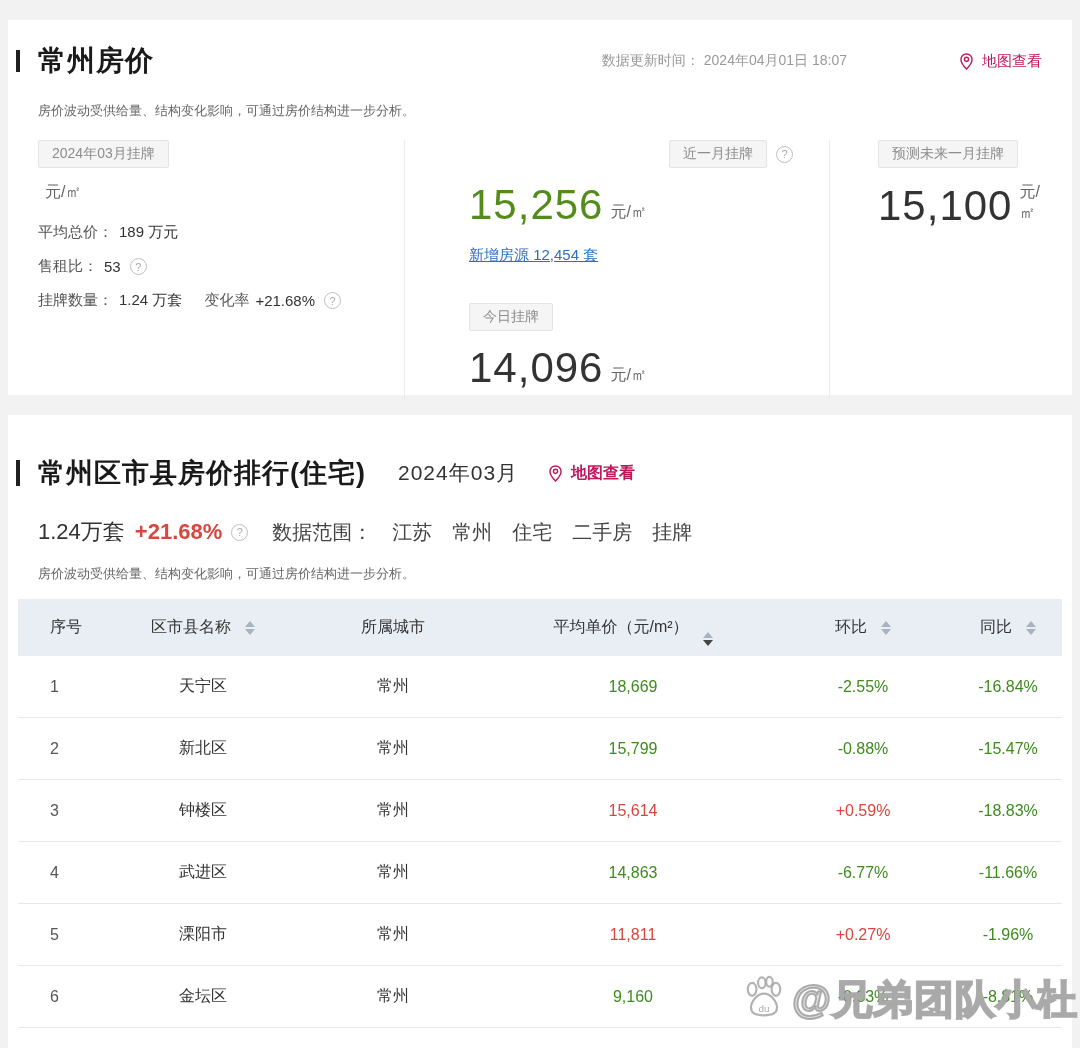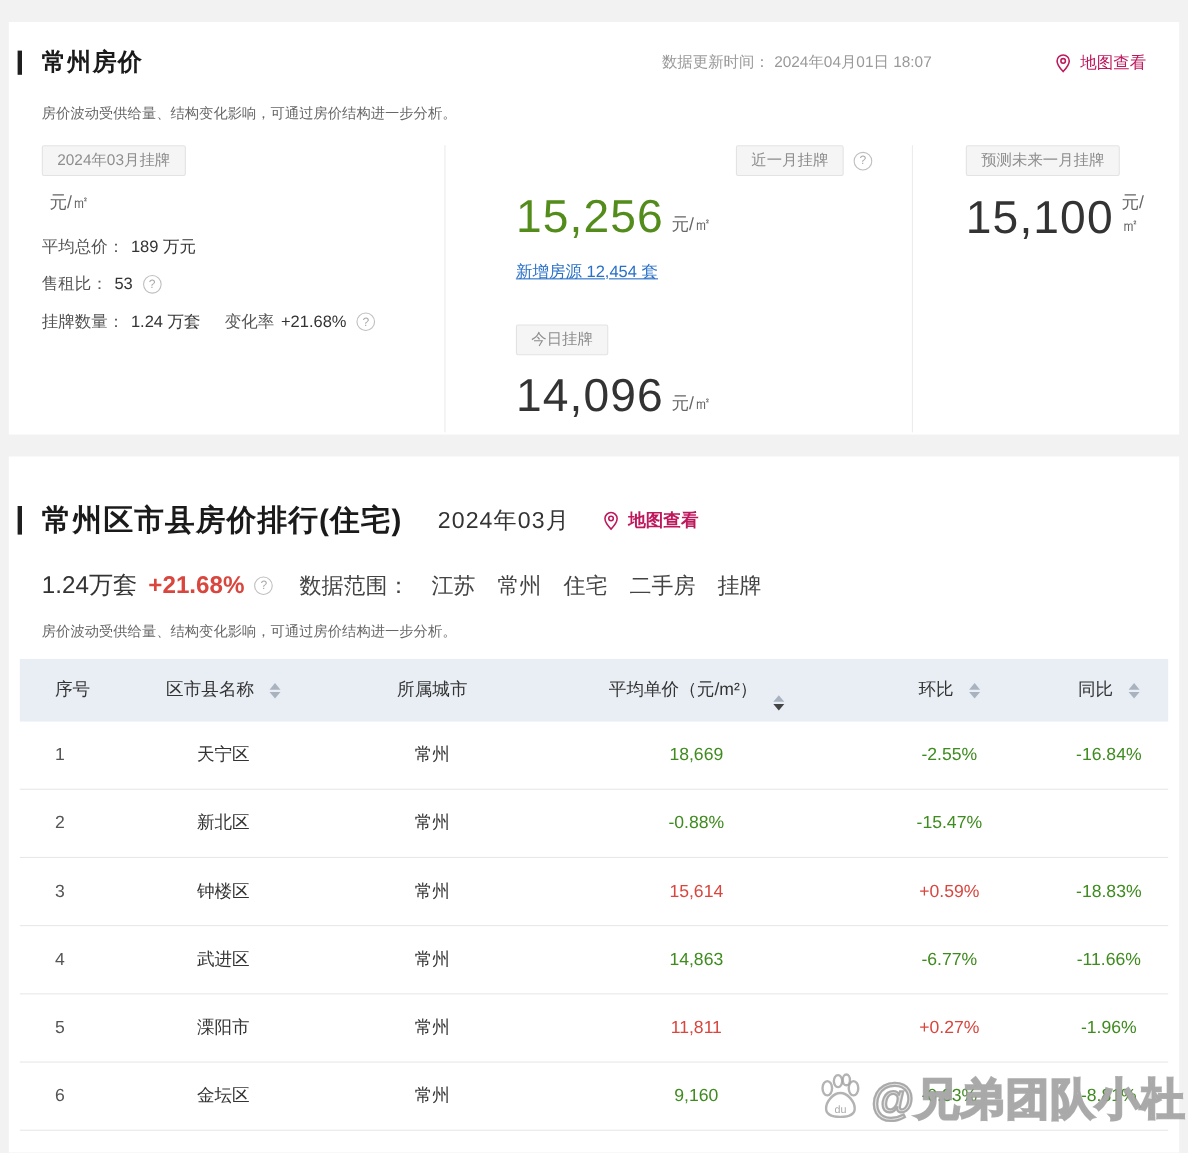--- a/index.html
+++ b/index.html
@@ -8,21 +8,21 @@
   .page { position:relative; width:1080px; height:1048px; background:#f2f2f2; overflow:hidden; margin:0 auto; }
   .card { background:#fff; margin:0 8px; }
   .card1 { margin-top:20px; padding:22px 30px 26px 30px; height:375px; }
   .card2 { margin-top:20px; padding:40px 30px 0 30px; height:633px; position:relative; }
 
   
   .hd-row { display:flex; align-items:center; }
   .title-wrap { display:flex; align-items:center; }
   .title-bar { width:4px; height:22px; background:#1f1f1f; margin-right:18px; margin-left:-22px; }
   .card2 .title-bar { height:26px; }
-  h1.sec-title { font-size:22px; font-weight:bold; color:#1a1a1a; letter-spacing:1px; }
+  h1.sec-title { font-size:28px; font-weight:bold; color:#1a1a1a; letter-spacing:1px; }
   h2.sec-title { font-size:27px; font-weight:bold; color:#1a1a1a; letter-spacing:1px; }
   .update-text { margin-left:auto; font-size:14px; color:#999; }
   .update-text .tm { color:#999; margin-left:4px; }
   .map-link { display:flex; align-items:center; color:#be185d; font-size:15px; text-decoration:none; cursor:pointer; }
   .map-link svg { width:19px; height:19px; margin-right:6px; }
   .card1 .map-link { margin-left:110px; }
   .card2 .map-link { margin-left:28px; font-weight:bold; font-size:16px; }
   .period { font-size:21px; color:#333; margin-left:32px; letter-spacing:1px; }
 
   .desc { font-size:13px; color:#666; margin-top:22px; }
@@ -233,20 +233,21 @@
         <div class="cell c2">天宁区</div>
         <div class="cell c3">常州</div>
         <div class="cell c4 green">18,669</div>
         <div class="cell c5 green">-2.55%</div>
         <div class="cell c6 green">-16.84%</div>
       </div>
       <div class="t-row">
         <div class="cell c1">2</div>
         <div class="cell c2">新北区</div>
         <div class="cell c3">常州</div>
+        <div class="cell c4 green">15,799</div>
         <div class="cell c5 green">-0.88%</div>
         <div class="cell c6 green">-15.47%</div>
       </div>
       <div class="t-row">
         <div class="cell c1">3</div>
         <div class="cell c2">钟楼区</div>
         <div class="cell c3">常州</div>
         <div class="cell c4 red">15,614</div>
         <div class="cell c5 red">+0.59%</div>
         <div class="cell c6 green">-18.83%</div>

